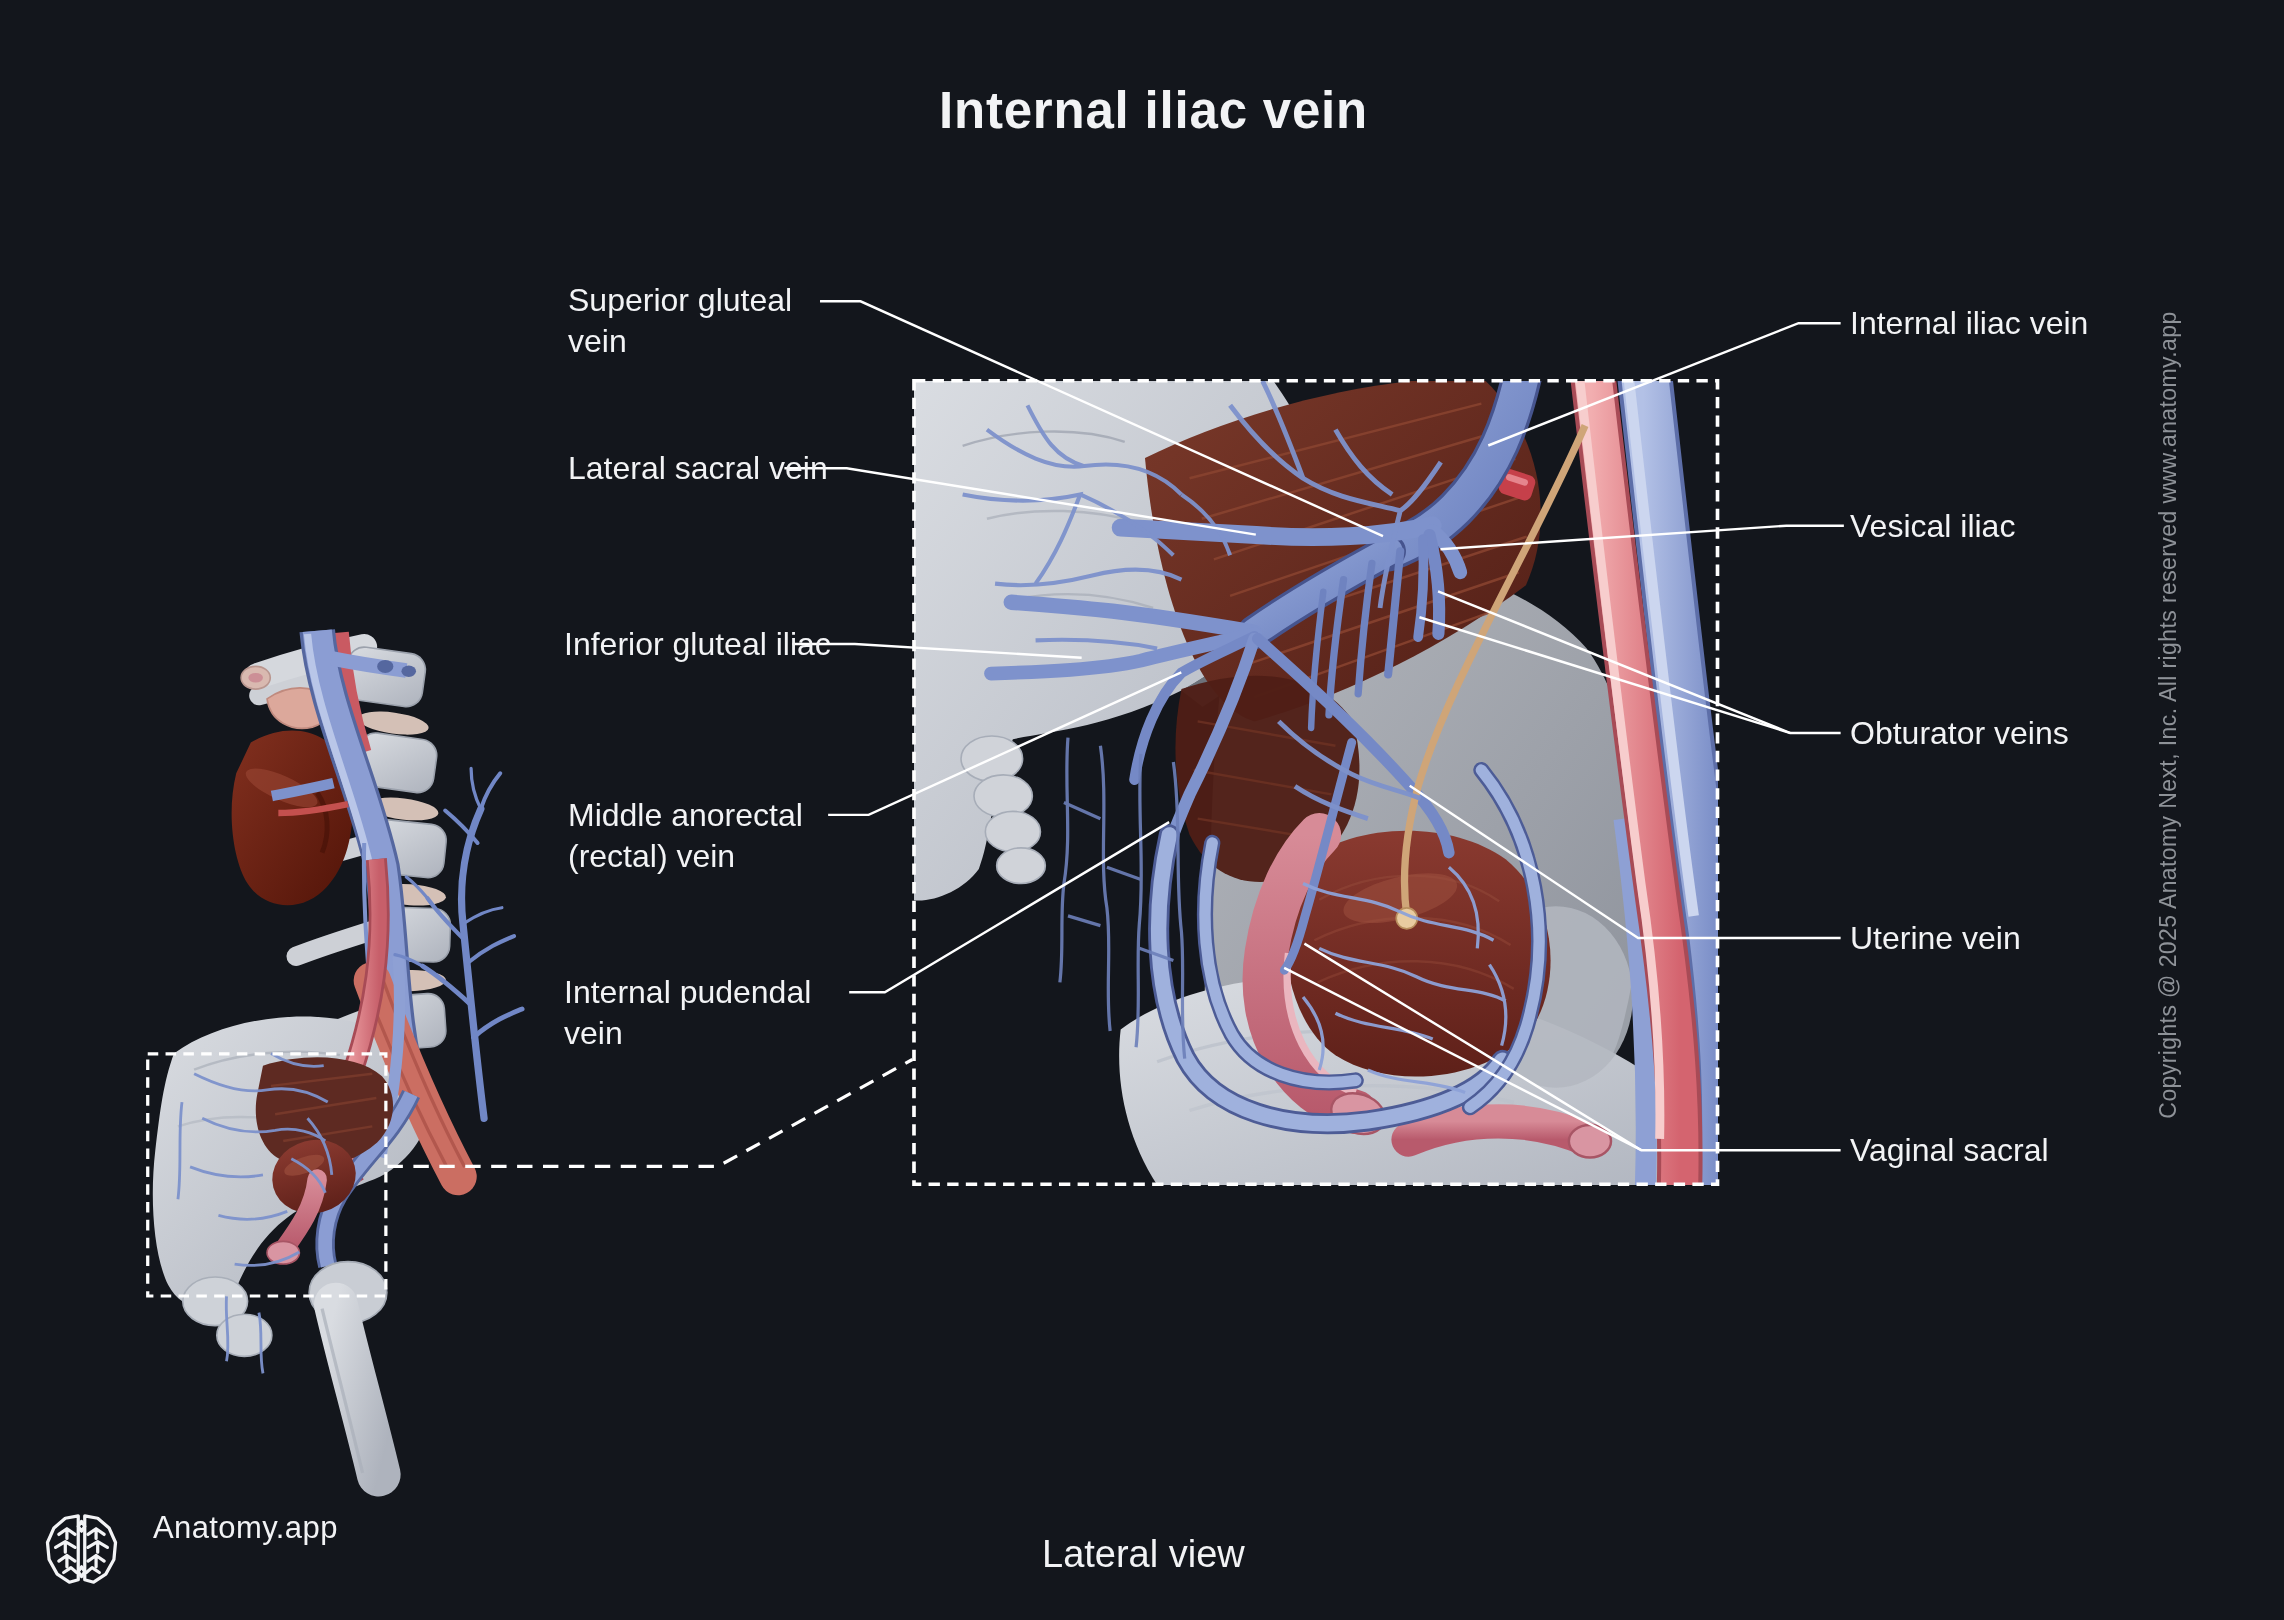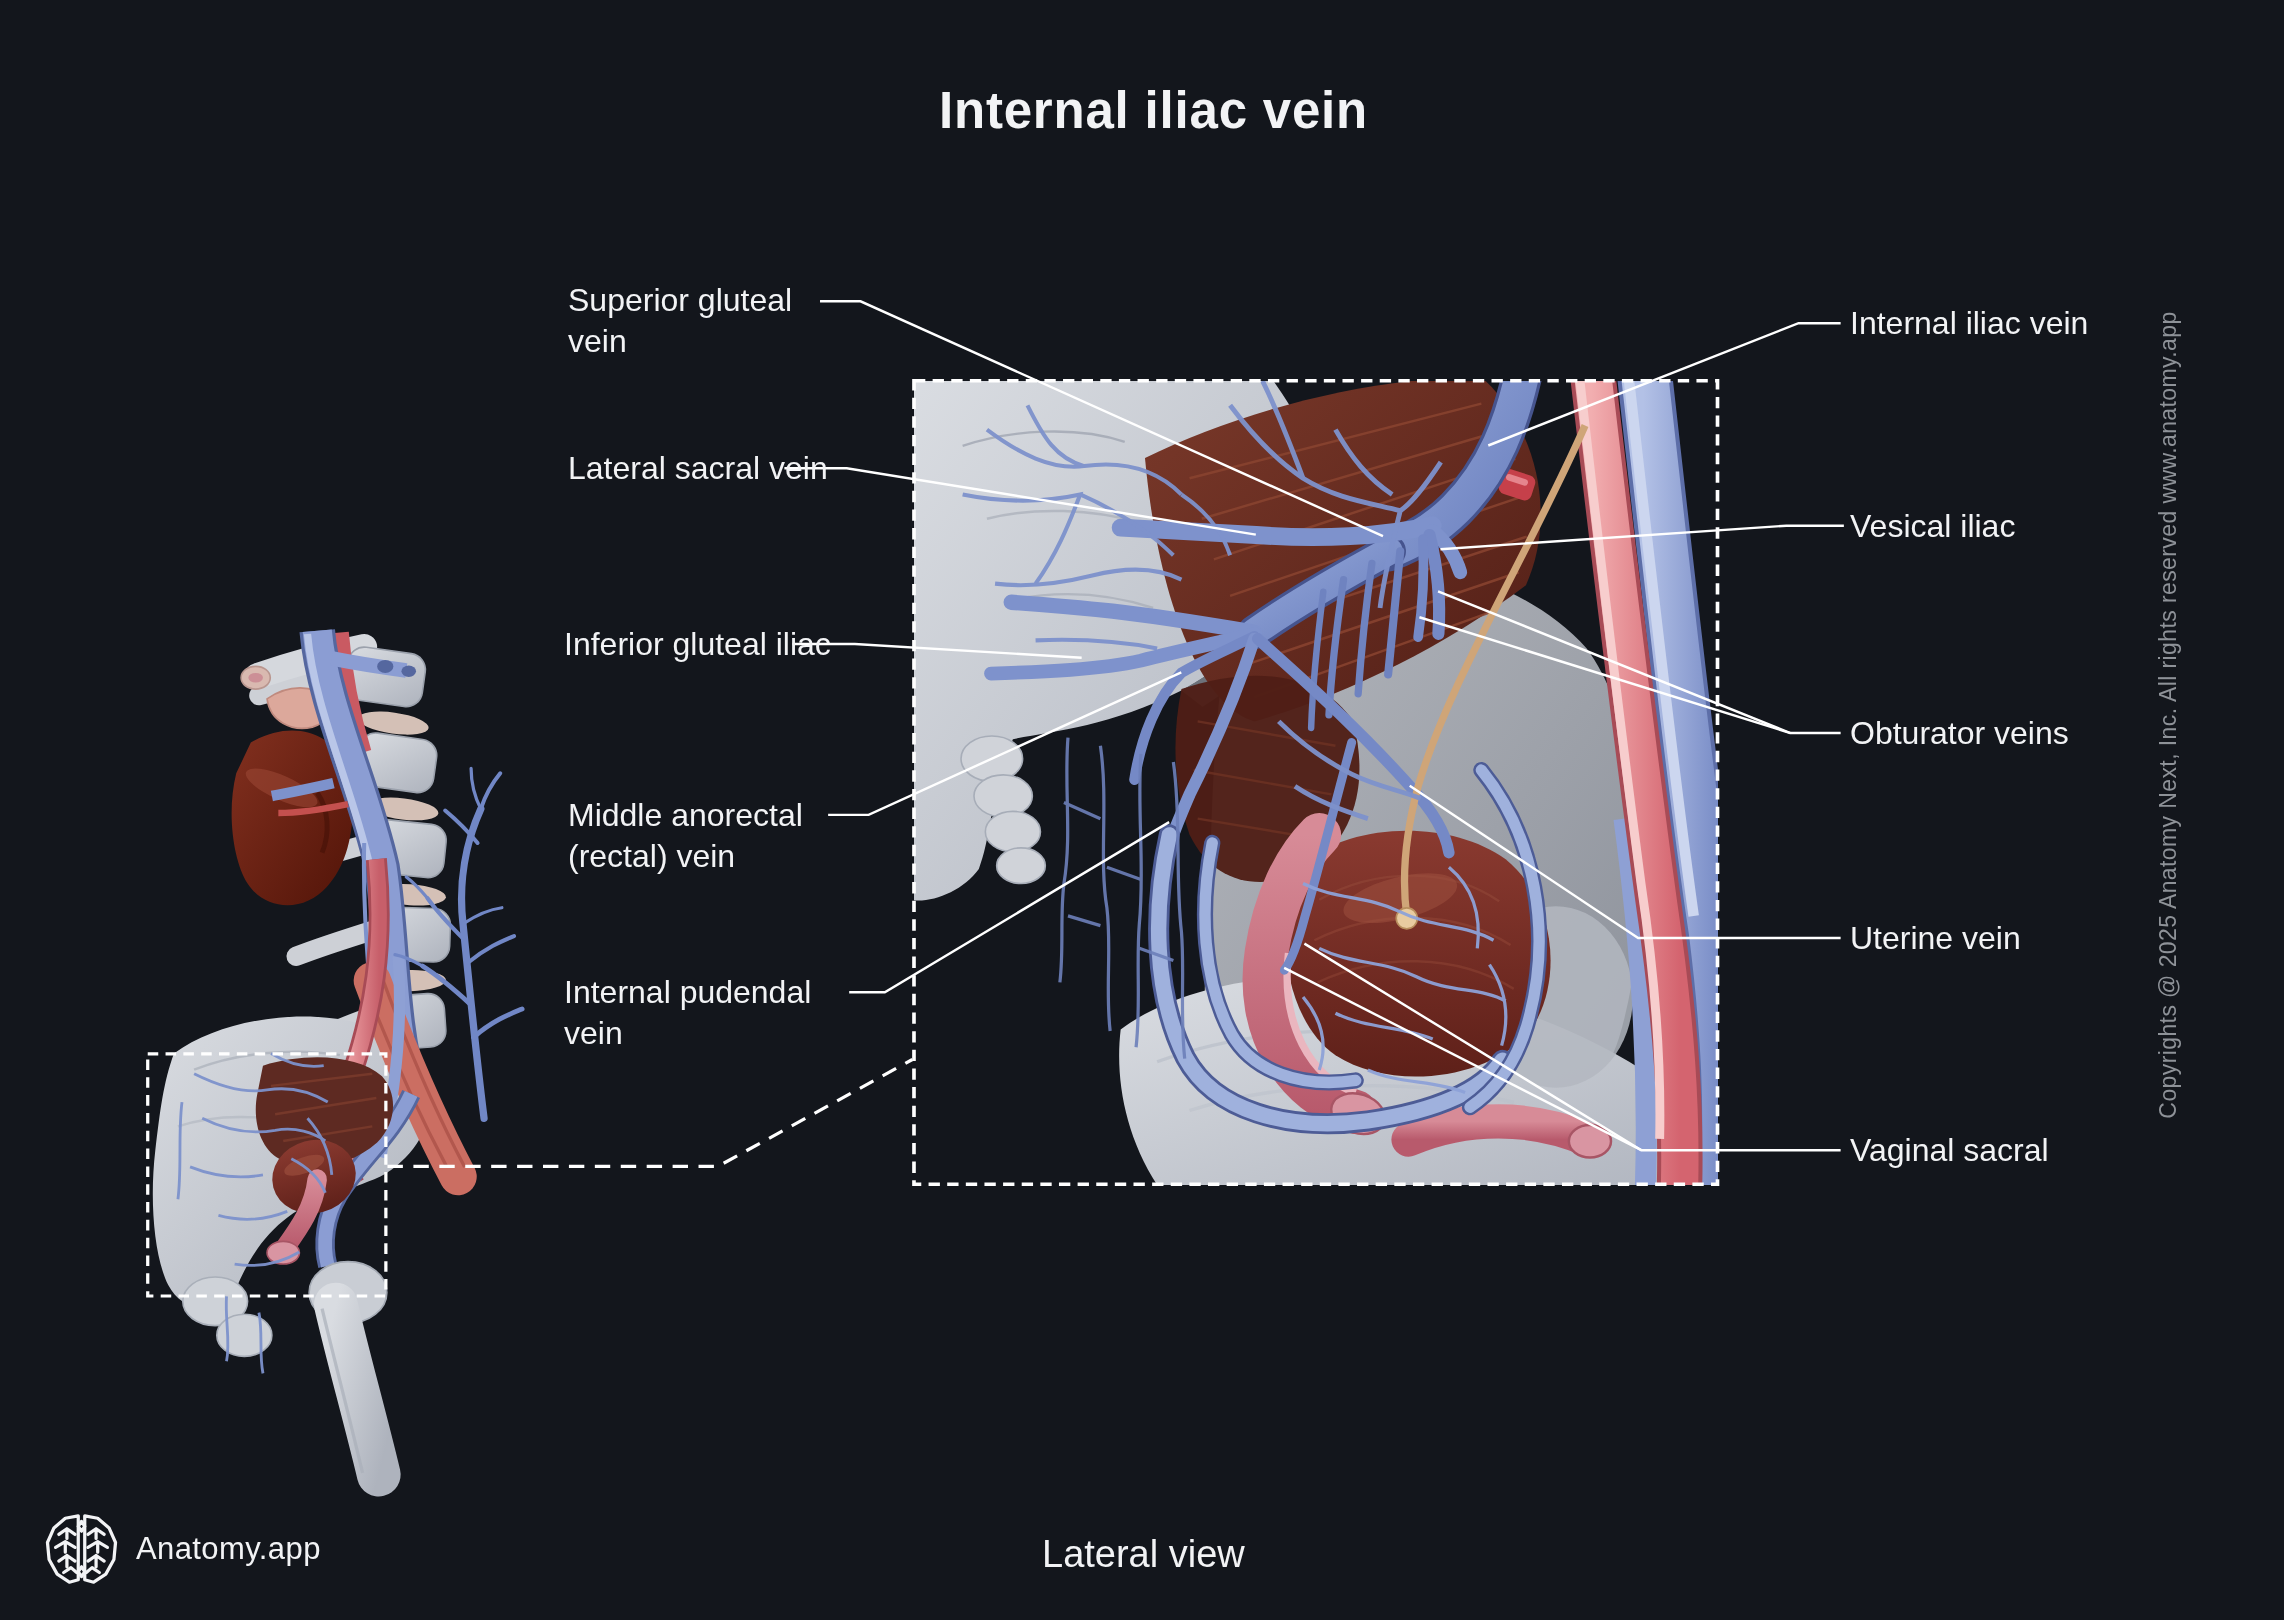--- a/index.html
+++ b/index.html
@@ -9,21 +9,21 @@
   .stage{position:relative;width:2284px;height:1620px;background:var(--bg);
          overflow:hidden;font-family:"Liberation Sans","DejaVu Sans",sans-serif;color:var(--ink);padding-left:23px;}
   .title{position:absolute;left:0;right:0;top:47px;text-align:center;
          font-size:51px;font-weight:700;letter-spacing:0.8px;color:var(--ink);}
   .label{position:absolute;font-size:32px;line-height:41px;color:var(--ink);font-weight:400;}
   .label.left{max-width:280px;margin-left:7px;}
   .label.right{white-space:nowrap;}
   .caption{position:absolute;left:1042px;top:1533px;font-size:38px;font-weight:400;color:var(--ink);}
   .copyright{position:absolute;left:2168px;top:715px;transform:translate(-50%,-50%) rotate(-90deg);
              white-space:nowrap;font-size:23px;color:var(--muted);letter-spacing:0.4px;}
-  .logo{position:absolute;left:41px;top:1510px;display:flex;align-items:center;gap:14px;}
+  .logo{position:absolute;left:41px;top:1510px;display:flex;gap:31px;}
   .logo-text{font-size:31px;font-weight:500;color:var(--ink);letter-spacing:0.4px;}
   svg{display:block;}
   .art{position:absolute;}
 </style>
 </head>
 <body>
 
 <div class="stage">
 
   <svg class="art" style="left:105px;top:600px" width="486" height="907" viewBox="0 0 600 1120">

